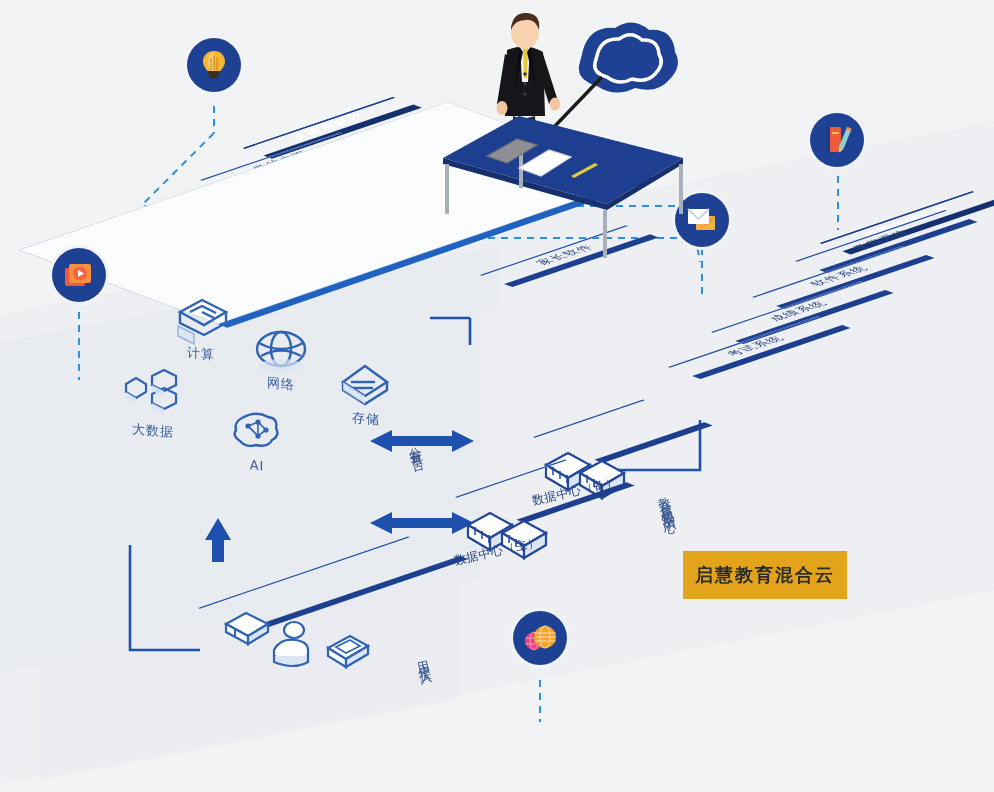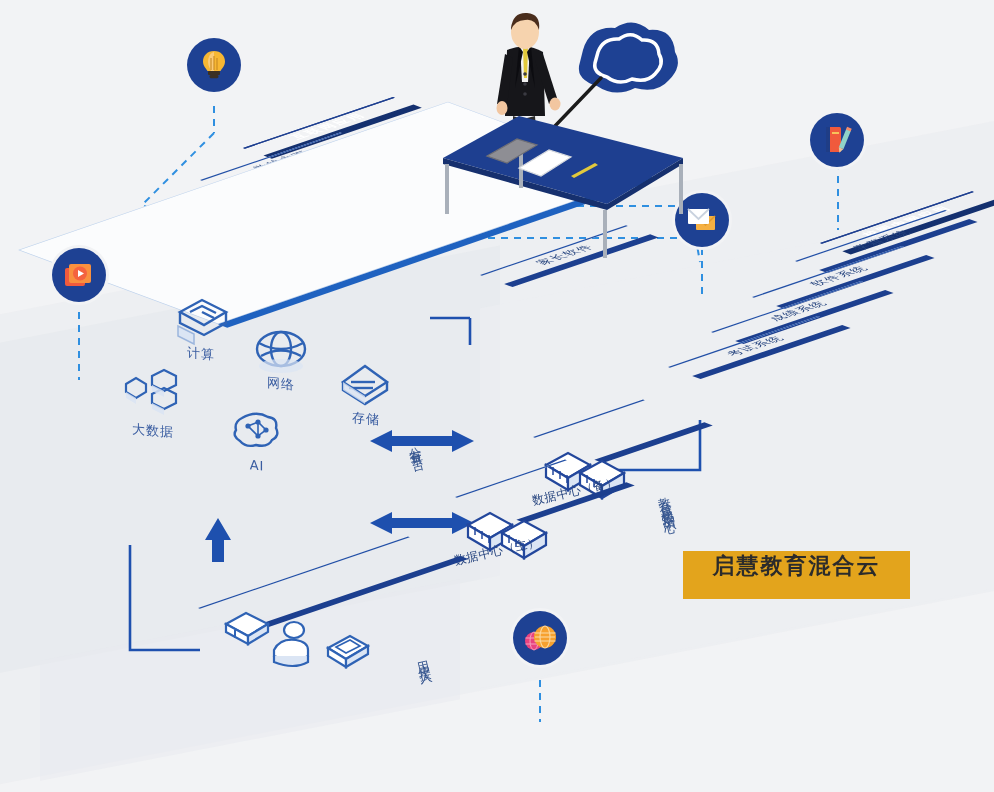--- a/index.html
+++ b/index.html
@@ -64,23 +64,23 @@
   #cloud-plate .pside{
     position:absolute;left:0;right:0;top:100%;height:10px;background:#1f62c0;
   }
 
   
   .vcap{position:absolute;color:#35558f;font-size:12.5px;letter-spacing:3px;
         white-space:nowrap;writing-mode:vertical-rl;}
 
   
   #brand-badge{
-    position:absolute;left:683px;top:551px;width:227px;height:48px;
-    background:#e3a41c;display:flex;justify-content:center;
-    color:#2b2b2b;font-size:22px;font-weight:bold;letter-spacing:2px;
+    position:absolute;left:683px;top:551px;width:164px;height:48px;
+    background:#e3a41c;display:flex;align-items:center;justify-content:center;
+    color:#2b2b2b;font-size:18px;font-weight:bold;letter-spacing:2px;
   }
 
   
   .badge{
     position:absolute;width:54px;height:54px;border-radius:50%;
     background:#1e4193;display:flex;align-items:center;justify-content:center;
     box-shadow:0 0 0 3px #f2f3f5;
   }
   .badge svg{display:block;}
 

